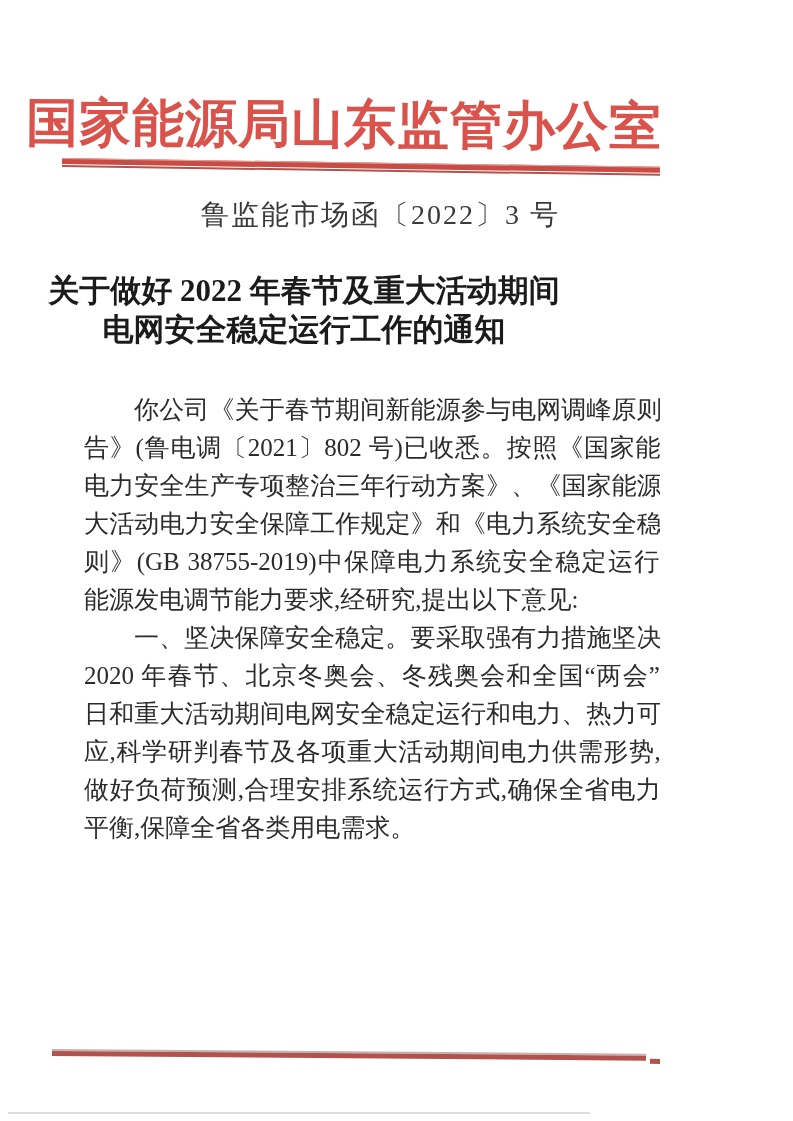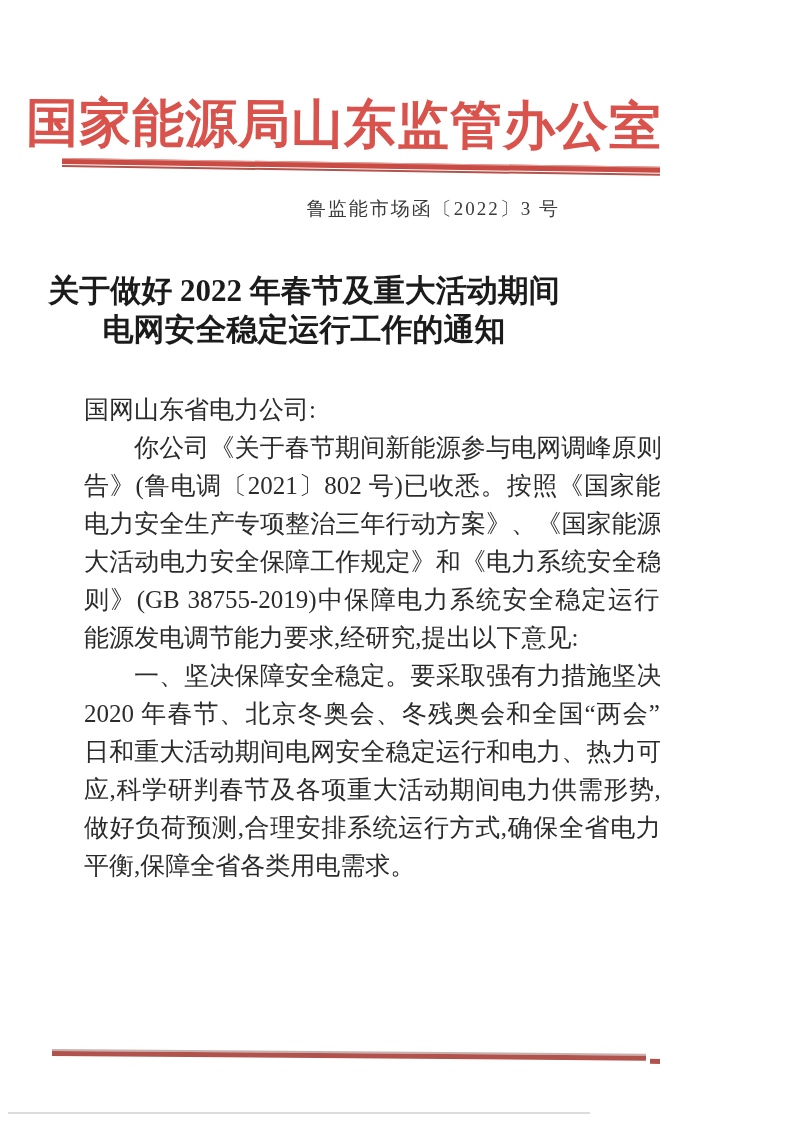--- a/index.html
+++ b/index.html
@@ -47,21 +47,21 @@
   }
   .head-rule .thin {
     height: 2px;
     margin-top: 1px;
     background: #b2534d;
   }
   .doc-number {
     position: absolute;
     top: 196px;
     right: 100px;
-    font-size: 19px;
+    font-size: 28px;
     letter-spacing: 2px;
     color: #3a3a3a;
     white-space: nowrap;
   }
   .title {
     position: absolute;
     top: 271px;
     left: -26px;
     width: 100%;
     text-align: center;
@@ -131,21 +131,20 @@
   </div>
 
   <div class="doc-number">鲁监能市场函〔2022〕3 号</div>
 
   <div class="title">
     <div>关于做好 2022 年春节及重大活动期间</div>
     <div>电网安全稳定运行工作的通知</div>
   </div>
 
   <div class="body-text">
-    <p>国网山东省电力公司:</p>
     <p class="indent">你公司《关于春节期间新能源参与电网调峰原则的报告》(鲁电调〔2021〕802 号)已收悉。按照《国家能源局电力安全生产专项整治三年行动方案》、《国家能源局重大活动电力安全保障工作规定》和《电力系统安全稳定导则》(GB 38755-2019)中保障电力系统安全稳定运行和新能源发电调节能力要求,经研究,提出以下意见:</p>
     <p class="indent">一、坚决保障安全稳定。要采取强有力措施坚决保障 2020 年春节、北京冬奥会、冬残奥会和全国“两会”等节日和重大活动期间电网安全稳定运行和电力、热力可靠供应,科学研判春节及各项重大活动期间电力供需形势,精心做好负荷预测,合理安排系统运行方式,确保全省电力电量平衡,保障全省各类用电需求。</p>
   </div>
 
   <div class="bottom-rule">
     <div class="thin-top"></div>
     <div class="red-band"></div>
   </div>
   <div class="bottom-dash d1"></div>
   <div class="bottom-dash d2"></div>

